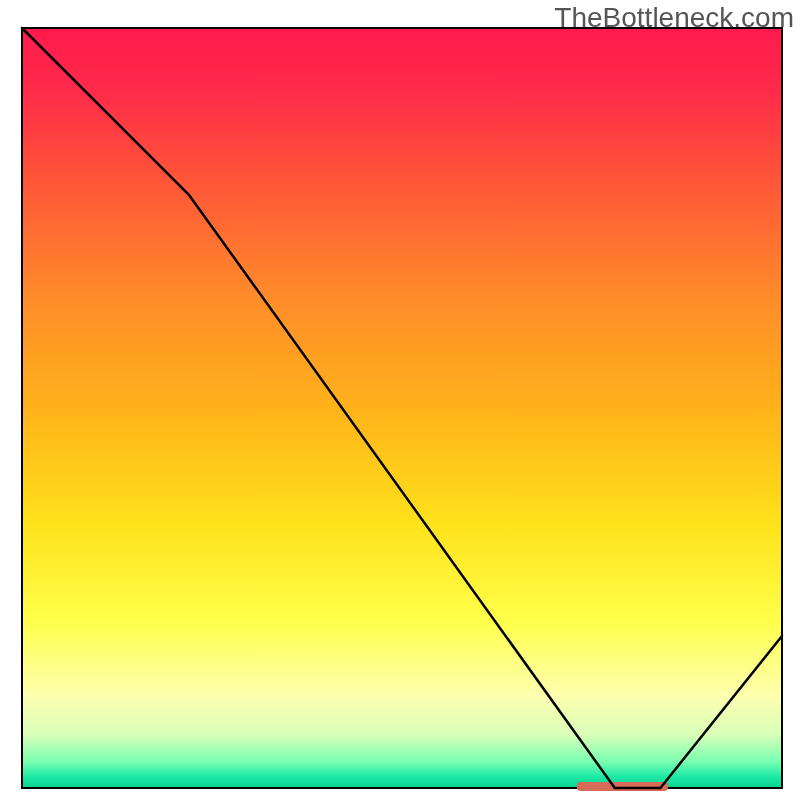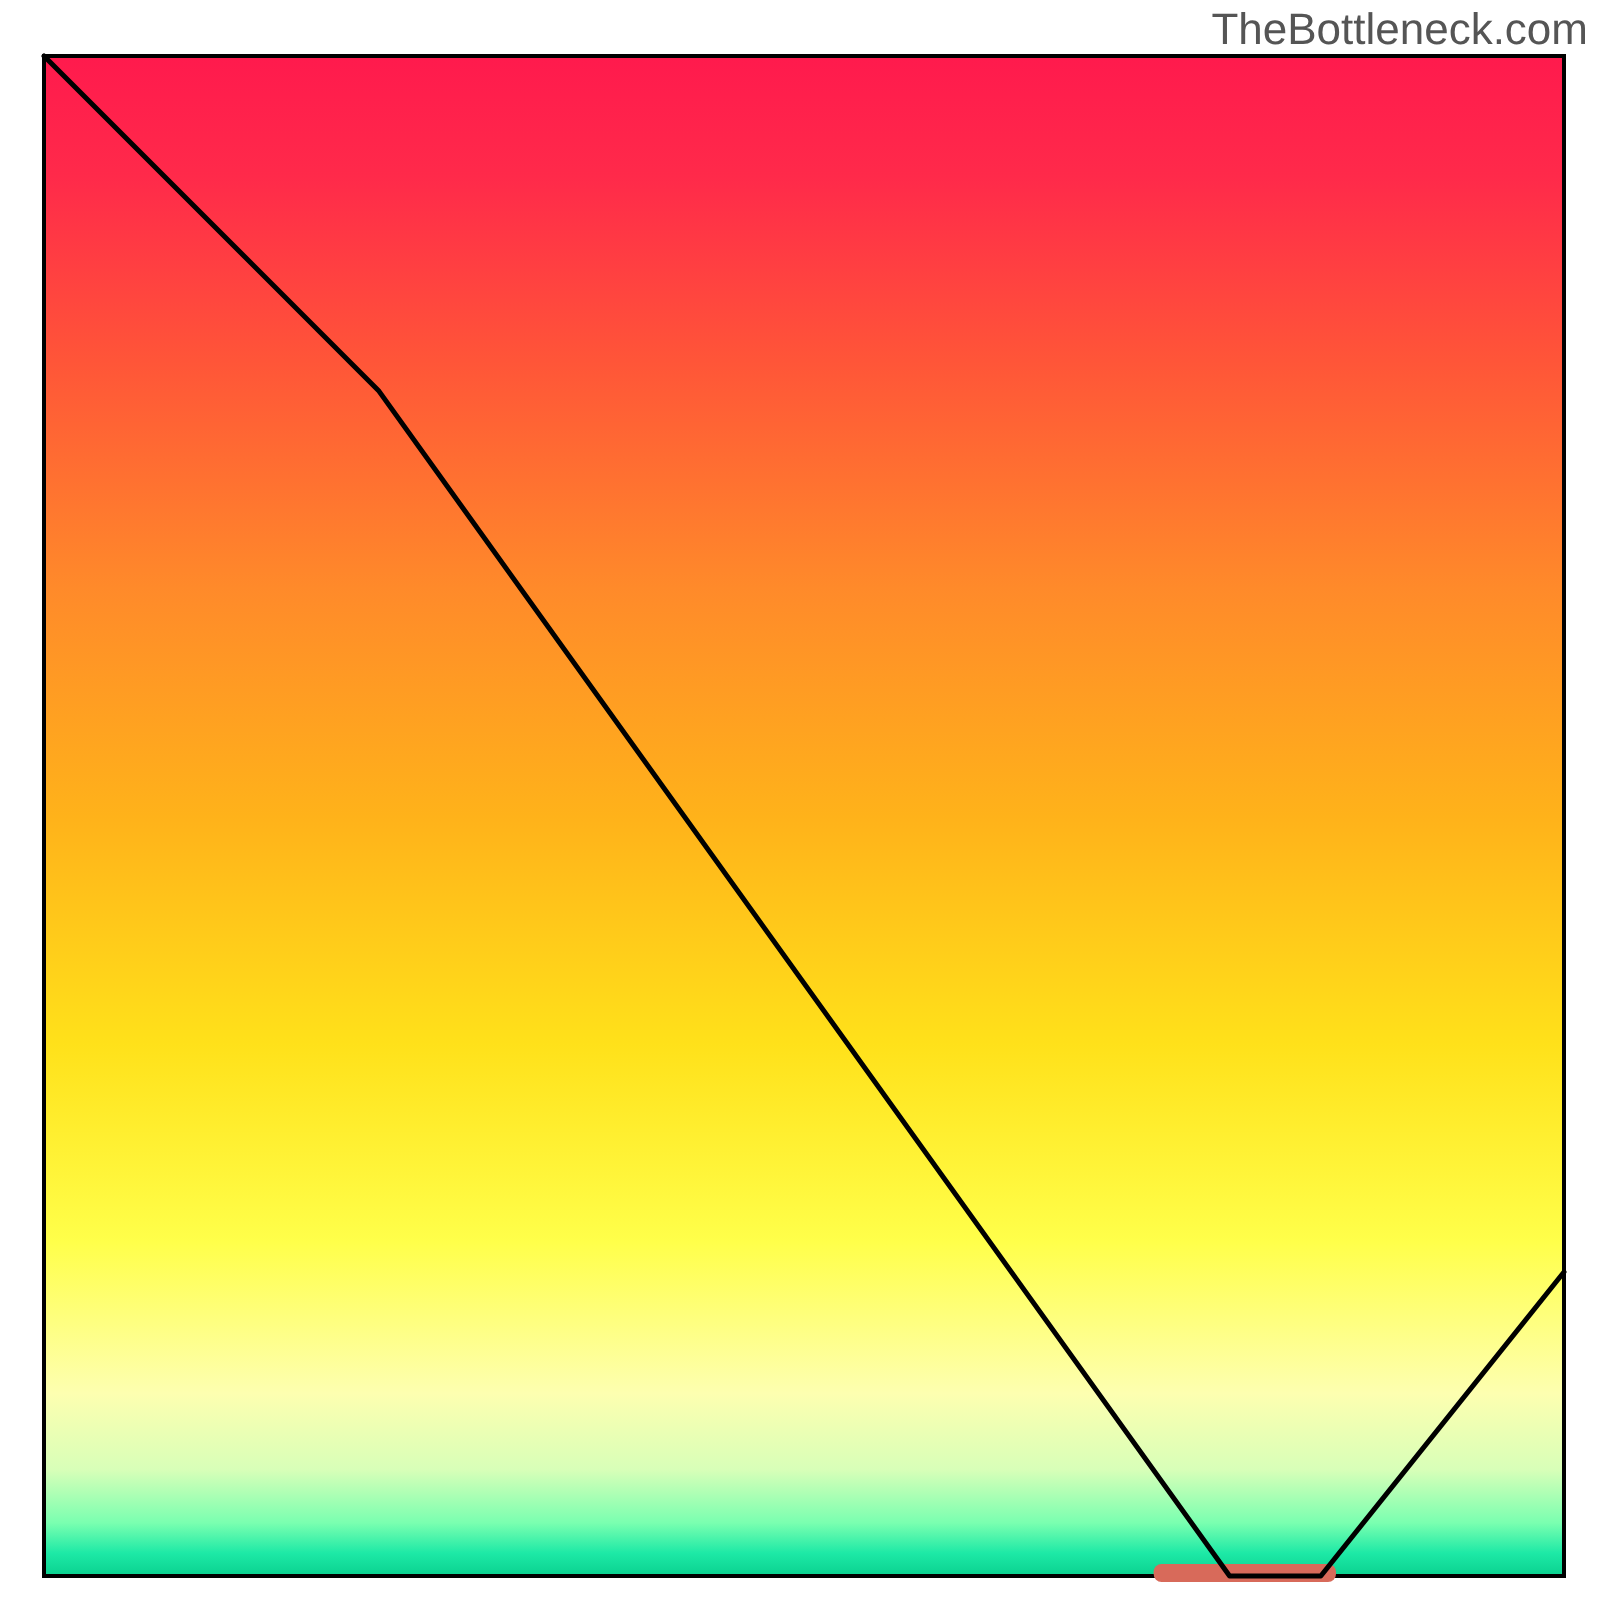--- a/index.html
+++ b/index.html
@@ -14,21 +14,21 @@
   .container {
     position: relative;
     width: 800px;
     height: 800px;
   }
   .watermark {
     position: absolute;
     top: 2px;
     right: 6px;
     color: #555;
-    font-size: 22px;
+    font-size: 28px;
     font-weight: 500;
     z-index: 10;
   }
   svg {
     position: absolute;
     top: 0;
     left: 0;
   }
 </style>
 </head>

